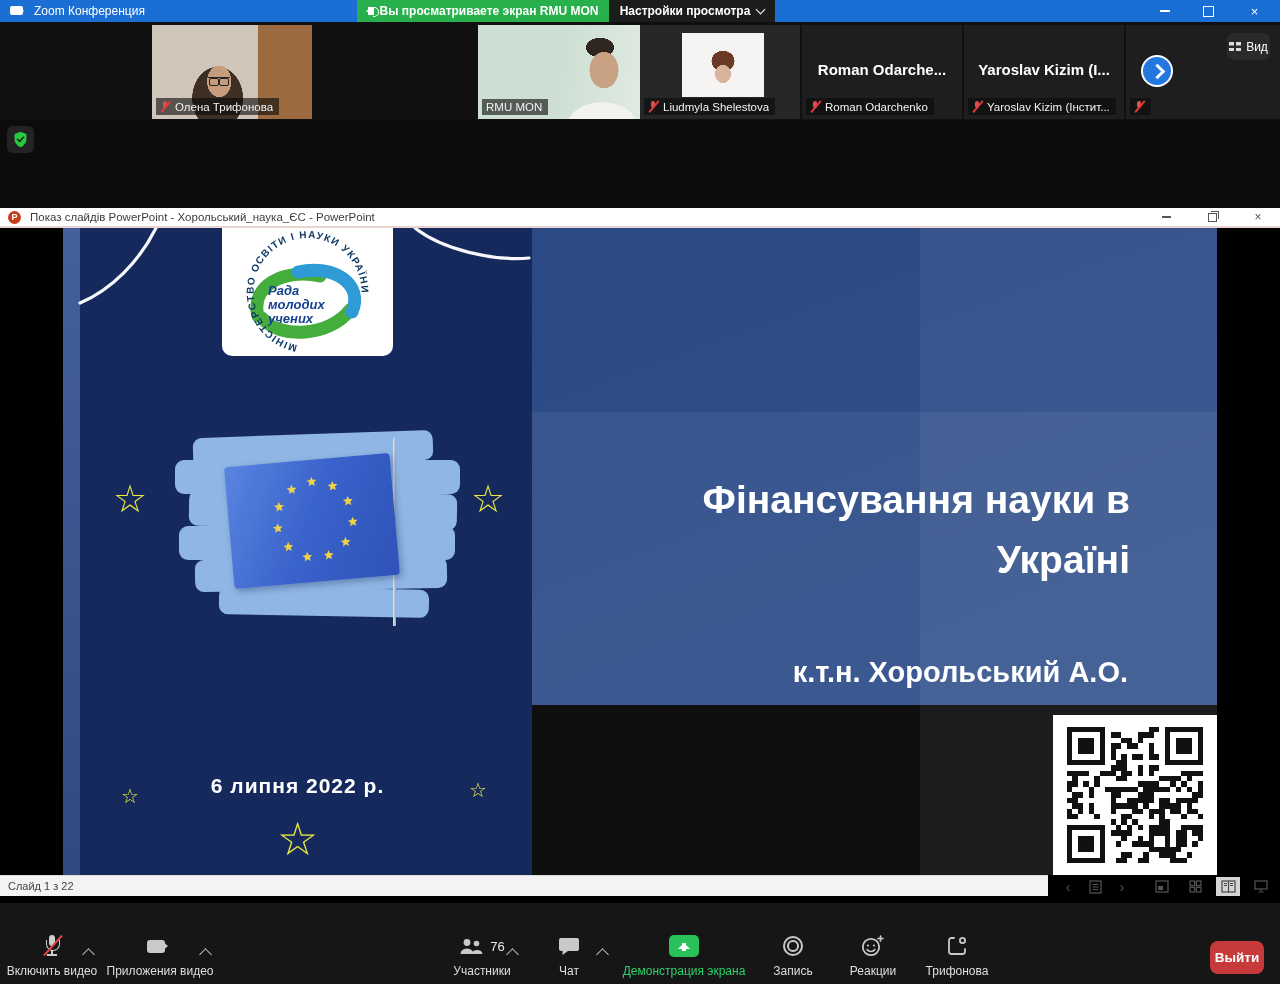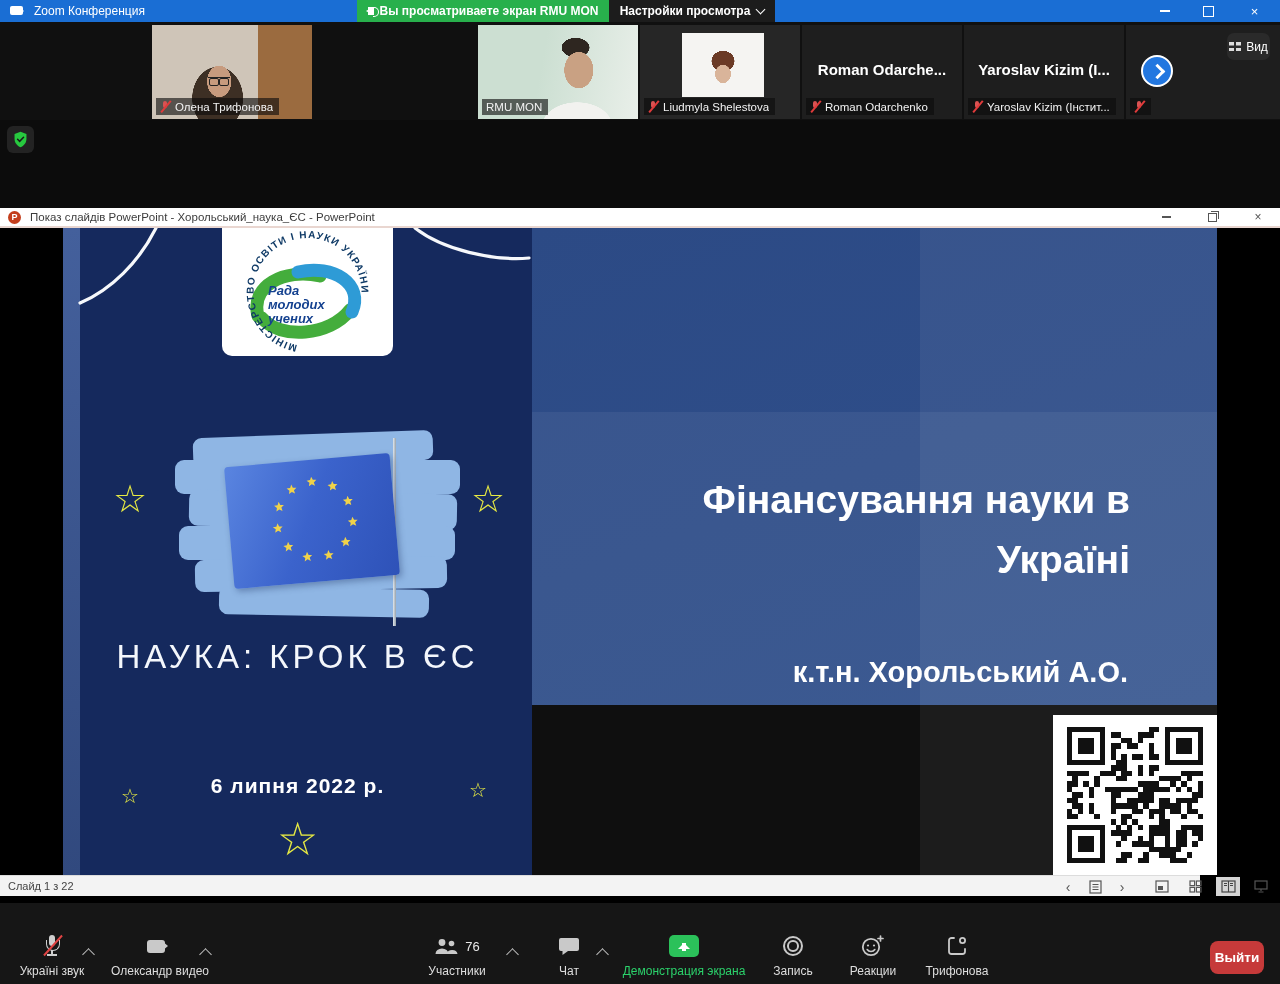--- a/index.html
+++ b/index.html
@@ -20,21 +20,21 @@
   #viewset .txt{color:#fff;font-size:12px;font-weight:bold;}
   .caret-dn{width:6px;height:6px;border:solid #fff;border-width:0 1.5px 1.5px 0;transform:rotate(45deg);margin-top:-3px;}
   .winbtn{position:absolute;top:0;width:43px;height:22px;display:flex;align-items:center;justify-content:center;color:#fff;font-size:13px;}
   #wmin{left:1143px;} #wmax{left:1187px;} #wclose{left:1233px;}
   #wmin i{display:block;width:10px;height:1.5px;background:#fff;}
   #wmax i{display:block;width:9px;height:9px;border:1.5px solid #fff;}
 
   
   #strip{position:absolute;left:0;top:22px;width:1280px;height:98px;background:#101010;}
   .tile{position:absolute;top:3px;width:160px;height:94px;background:#1e1e1e;overflow:hidden;}
-  .tile.active{box-shadow:inset 0 0 0 2px #9ecb3b;}
+  .tile.active{box-shadow:inset 0 0 0 2px #9ecb3b;padding-left:40px;}
   .vlabel{position:absolute;left:4px;bottom:4px;display:flex;align-items:center;gap:4px;background:rgba(12,12,12,.62);padding:2px 6px 2px 4px;max-width:150px;}
   .vlabel .nm{color:#f2f2f2;font-size:11.5px;white-space:nowrap;overflow:hidden;}
   .micm{position:relative;width:11px;height:13px;flex:0 0 11px;}
   .micm:before{content:"";position:absolute;left:3px;top:1px;width:4px;height:7px;background:#d95252;border-radius:2px;}
   .micm:after{content:"";position:absolute;left:5px;top:-1px;width:1.6px;height:15px;background:#e03b3b;transform:rotate(40deg);}
   .ctrname{position:absolute;left:0;right:0;top:36px;text-align:center;color:#fff;font-size:15px;font-weight:bold;}
   .t1-art{position:absolute;inset:0;background:
     radial-gradient(ellipse 20px 26px at 42% 60%, #c79b7e 60%, rgba(0,0,0,0) 61%),
     radial-gradient(ellipse 42px 52px at 41% 78%, #3d2f24 60%, rgba(0,0,0,0) 61%),
     linear-gradient(90deg,#cfc5b8 0 66%,#9b6b3f 66% 100%);}
@@ -97,21 +97,21 @@
   #flagbox{position:absolute;left:112px;top:206px;width:285px;height:198px;}
   .brush{position:absolute;background:#8fb6e4;border-radius:9px;}
   #pole{position:absolute;left:218px;top:4px;width:3px;height:188px;background:linear-gradient(90deg,#e2e8ee,#97a2ab);}
   #flag{position:absolute;left:54px;top:26px;width:166px;height:122px;transform:rotate(-5deg);border-radius:4px;
         background:linear-gradient(115deg,#5a85e0 0%,#3b63cc 48%,#2e52b8 100%);box-shadow:2px 3px 6px rgba(20,40,90,.35);}
   #rtitle{position:absolute;left:60px;top:242px;right:87px;text-align:right;color:#fff;font-size:39px;font-weight:bold;line-height:1.55;}
   #rauthor{position:absolute;left:60px;top:428px;right:89px;text-align:right;color:#fff;font-size:29px;font-weight:bold;}
   #qr{position:absolute;left:521px;top:487px;width:164px;height:160px;background:#fff;display:flex;align-items:center;justify-content:center;}
 
   
-  #pptstatus{position:absolute;left:0;top:875px;width:1200px;height:21px;background:#f3f3f3;border-top:1px solid #dcdcdc;box-sizing:border-box;}
+  #pptstatus{position:absolute;left:0;top:875px;width:1048px;height:21px;background:#f3f3f3;border-top:1px solid #dcdcdc;box-sizing:border-box;}
   #slidecount{position:absolute;left:8px;top:4px;font-size:11px;color:#444;}
   .sico{position:absolute;top:1px;width:24px;height:19px;display:flex;align-items:center;justify-content:center;color:#555;font-size:14px;cursor:pointer;}
   .sico.on{background:#d5d5d5;}
   .sico svg{display:block;}
 
   
   #ztb{position:absolute;left:0;top:903px;width:1280px;height:81px;background:#161616;}
   .titem{position:absolute;top:30px;display:flex;flex-direction:column;align-items:center;cursor:pointer;}
   .ticon{height:26px;display:flex;align-items:center;justify-content:center;gap:5px;}
   .tlabel{margin-top:5px;font-size:12px;color:#dedede;white-space:nowrap;}
@@ -273,21 +273,20 @@
           <div class="brush" style="left:20px;top:124px;width:252px;height:32px;transform:rotate(-1deg);"></div>
           <div class="brush" style="left:44px;top:154px;width:210px;height:28px;transform:rotate(1deg);"></div>
           <div id="pole"></div>
           <div id="flag">
             <svg id="flagstars" width="166" height="122">
                 <path d="M86.0 16.8 L87.4 20.1 L90.9 20.4 L88.2 22.7 L89.1 26.2 L86.0 24.3 L82.9 26.2 L83.8 22.7 L81.1 20.4 L84.6 20.1 Z M106.5 22.8 L107.9 26.1 L111.5 26.4 L108.8 28.8 L109.6 32.2 L106.5 30.4 L103.5 32.2 L104.3 28.8 L101.6 26.4 L105.2 26.1 Z M120.6 39.0 L121.9 42.3 L125.5 42.6 L122.8 44.9 L123.6 48.4 L120.6 46.6 L117.5 48.4 L118.3 44.9 L115.6 42.6 L119.2 42.3 Z M123.6 60.2 L125.0 63.5 L128.6 63.8 L125.8 66.1 L126.7 69.6 L123.6 67.7 L120.6 69.6 L121.4 66.1 L118.7 63.8 L122.2 63.5 Z M114.7 79.7 L116.1 83.0 L119.7 83.3 L116.9 85.6 L117.8 89.1 L114.7 87.2 L111.7 89.1 L112.5 85.6 L109.8 83.3 L113.3 83.0 Z M96.7 91.3 L98.1 94.6 L101.7 94.9 L98.9 97.2 L99.8 100.7 L96.7 98.8 L93.6 100.7 L94.5 97.2 L91.8 94.9 L95.3 94.6 Z M75.3 91.3 L76.7 94.6 L80.2 94.9 L77.5 97.2 L78.4 100.7 L75.3 98.8 L72.2 100.7 L73.1 97.2 L70.3 94.9 L73.9 94.6 Z M57.3 79.7 L58.7 83.0 L62.2 83.3 L59.5 85.6 L60.3 89.1 L57.3 87.2 L54.2 89.1 L55.1 85.6 L52.3 83.3 L55.9 83.0 Z M48.4 60.2 L49.8 63.5 L53.3 63.8 L50.6 66.1 L51.4 69.6 L48.4 67.7 L45.3 69.6 L46.2 66.1 L43.4 63.8 L47.0 63.5 Z M51.4 39.0 L52.8 42.3 L56.4 42.6 L53.7 44.9 L54.5 48.4 L51.4 46.6 L48.4 48.4 L49.2 44.9 L46.5 42.6 L50.1 42.3 Z M65.5 22.8 L66.8 26.1 L70.4 26.4 L67.7 28.8 L68.5 32.2 L65.5 30.4 L62.4 32.2 L63.2 28.8 L60.5 26.4 L64.1 26.1 Z " fill="#f0d24a"></path>
               </svg>
           </div>
         </div>
 
-        <div id="slt">НАУКА: КРОК В ЄС</div>
         <div id="sdate1">6 липня 2022 р.</div>
 
         <span class="star" style="left:58px;top:558px;font-size:20px;">☆</span>
         <span class="star" style="left:406px;top:552px;font-size:20px;">☆</span>
         <span class="star" style="left:214px;top:588px;font-size:46px;">☆</span>
       </div>
 
       <div id="panelR">
         <div class="ovl-bottom"></div>
         <div class="ovl-right"></div>
@@ -347,32 +346,32 @@
 
   <div id="ztb">
     <div class="titem" style="left:2px;width:100px;">
       <div class="ticon">
           <div class="micbig">
             <span class="micarc"></span>
             <span class="micstem"></span>
             <span class="micbase"></span>
           </div>
         </div>
-      <div class="tlabel">Україні звук</div>
+      <div class="tlabel">Включить видео</div>
     </div>
     <div class="tchev" style="left:84px;"></div>
     <div class="titem" style="left:95px;width:130px;">
       <div class="ticon">
           <div class="cam"></div>
         </div>
-      <div class="tlabel">Олександр видео</div>
+      <div class="tlabel">Приложения видео</div>
     </div>
     <div class="tchev" style="left:201px;"></div>
 
-    <div class="titem" style="left:402px;width:110px;">
+    <div class="titem" style="left:427px;width:110px;">
       <div class="ticon">
         <svg width="24" height="17" viewBox="0 0 24 17" fill="#c9c9c9">
           <circle cx="8" cy="4.5" r="3.4"></circle>
             <path d="M1.5 16 a6.5 5.6 0 0 1 13 0 z"></path>
           <circle cx="17.5" cy="5.5" r="2.8"></circle>
             <path d="M12.8 16 a5.4 4.6 0 0 1 10.7 0 z"></path>
         </svg>
         <span class="count">76</span>
       </div>
       <div class="tlabel">Участники</div>

